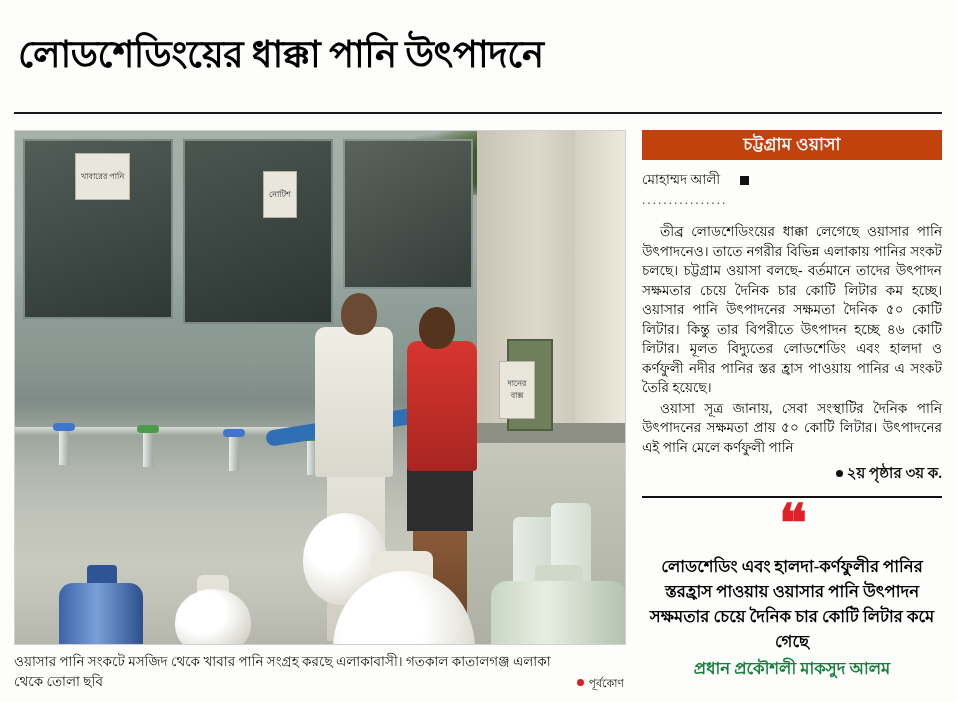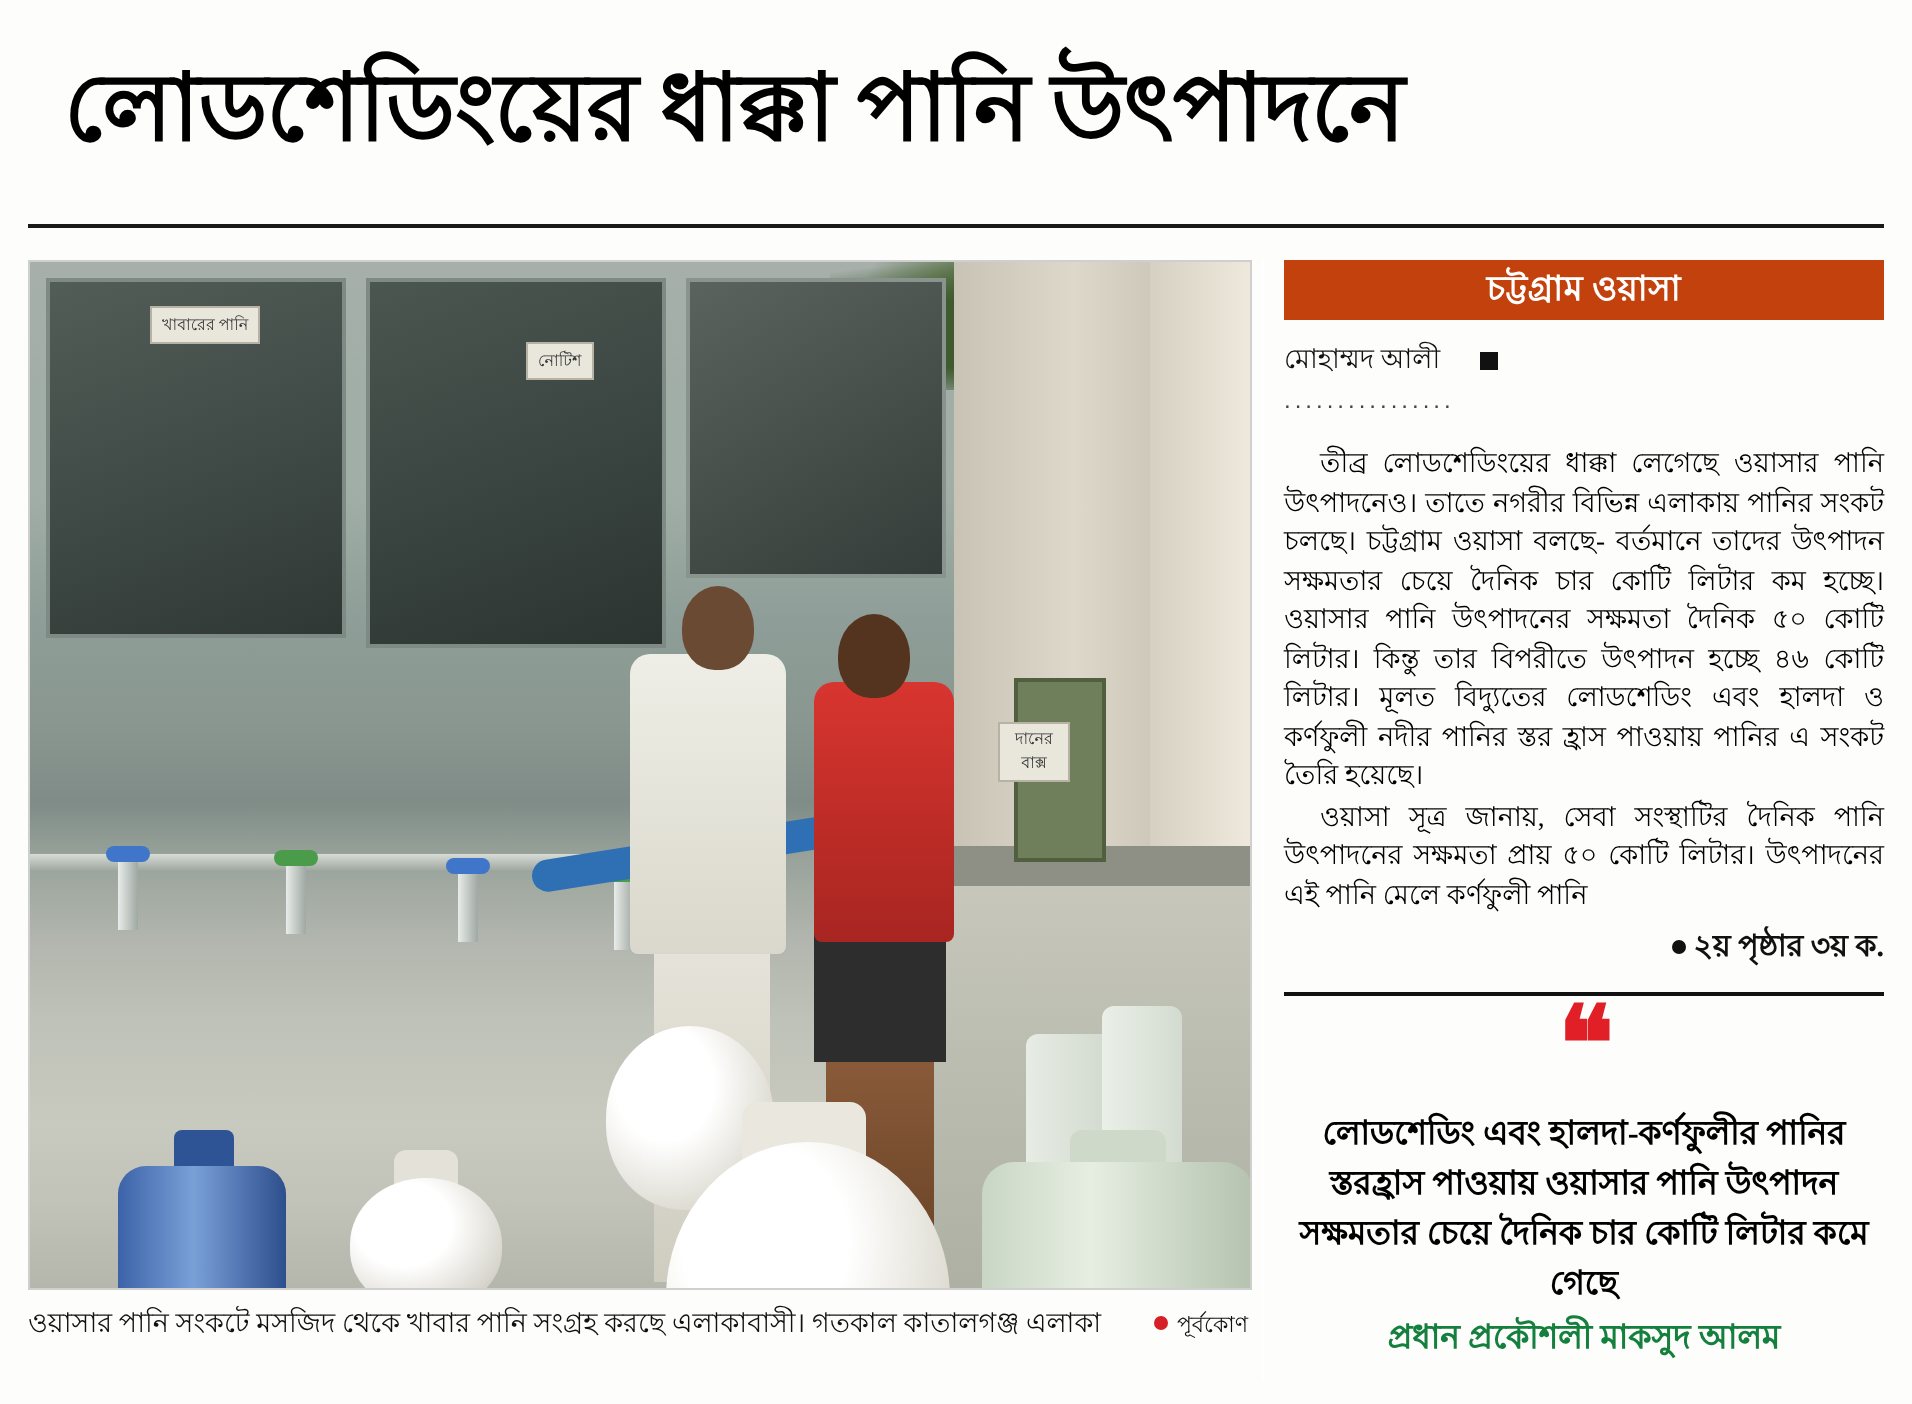--- a/index.html
+++ b/index.html
@@ -20,26 +20,26 @@
     width: 956px;
     height: 702px;
     position: relative;
     background: #fdfdfb;
     padding: 0;
   }
 
   
   .headline {
     position: absolute;
-    left: 32px;
+    left: 18px;
     top: 26px;
     width: 920px;
     font-family: "Liberation Serif", serif;
     font-weight: bold;
-    font-size: 47px;
+    font-size: 37px;
     line-height: 58px;
     letter-spacing: -0.5px;
     color: #000;
     white-space: nowrap;
   }
   .rule-under-headline {
     position: absolute;
     left: 14px;
     top: 112px;
     width: 928px;
@@ -81,21 +81,21 @@
     background: linear-gradient(160deg,#525d58,#2f3835); border:2px solid #7e8a84; }
   .glass-b { left: 168px; top: 8px; width: 150px; height: 185px;
     background: linear-gradient(160deg,#4b5651,#2b3431); border:2px solid #7e8a84; }
   .glass-c { left: 328px; top: 8px; width: 130px; height: 150px;
     background: linear-gradient(150deg,#5a635d,#343d39); border:2px solid #8a948e; }
   .label-tag {
     position: absolute;
     background: #e9e7dc;
     color: #333;
     font-size: 8px;
-    padding: 2px 5px;
+    padding: 16px 5px;
     border: 1px solid #b7b3a4;
     font-family: "Liberation Serif", serif;
   }
   .tag-1 { left: 60px; top: 22px; }
   .tag-2 { left: 248px; top: 40px; }
   .tag-3 { left: 484px; top: 230px; width: 36px; text-align:center; line-height: 12px;}
 
   
   .pillar {
     position: absolute; left: 462px; top: 0; width: 150px; height: 300px;
@@ -409,20 +409,21 @@
       <div class="vessel pot-big"></div>
       <div class="vessel bottle-1"></div>
       <div class="vessel bottle-2"></div>
       <div class="drum-cap"></div>
       <div class="vessel drum"></div>
     </div>
   </div>
 
   <div class="caption">
     <span>ওয়াসার পানি সংকটে মসজিদ থেকে খাবার পানি সংগ্রহ করছে এলাকাবাসী। গতকাল কাতালগঞ্জ এলাকা</span>
+    <span class="line2">থেকে তোলা ছবি</span>
     <span class="credit">
       <span class="dot"></span><span>পূর্বকোণ</span>
     </span>
   </div>
 
   <div class="col-divider"></div>
 
   <div class="right-col">
 
     <div class="section-banner">চট্টগ্রাম ওয়াসা</div>

